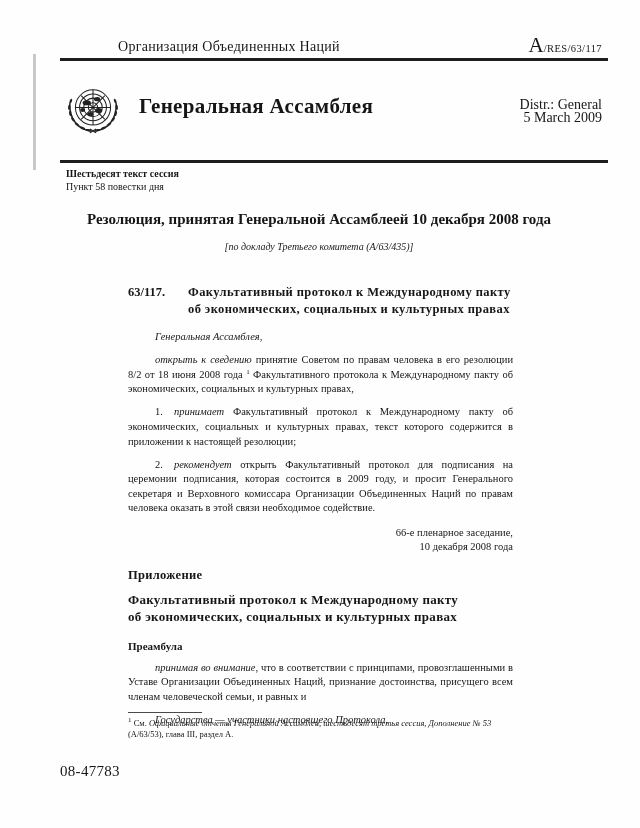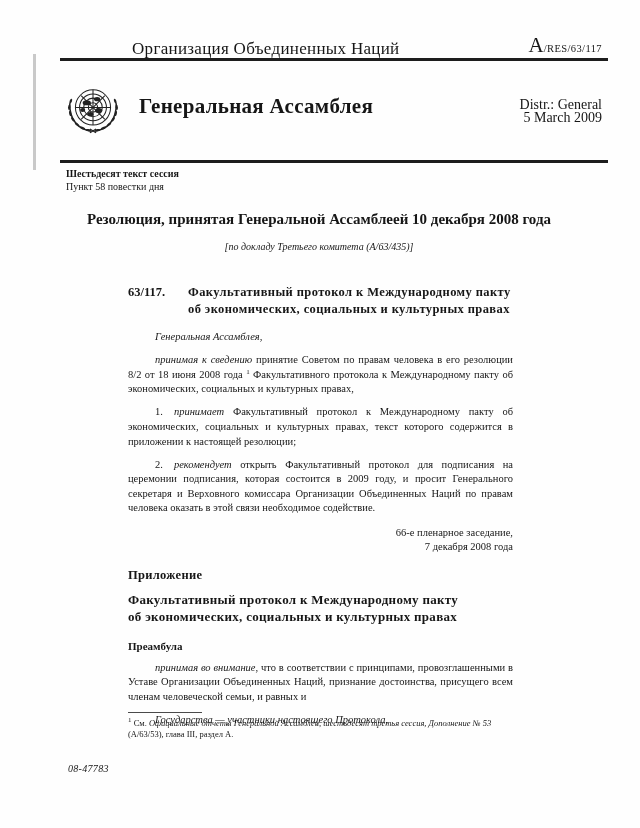--- a/index.html
+++ b/index.html
@@ -8,21 +8,21 @@
     width:640px;height:828px;
     background:#fefefe;
     font-family:"Liberation Serif","DejaVu Serif",serif;
     color:#161616;
     overflow:hidden;
   }
   
   .scan-edge{position:absolute;left:33px;top:54px;width:3px;height:116px;background:#c9c9c9;}
 
   
-  .org-name{position:absolute;left:132px;top:39px;font-size:17px;letter-spacing:.3px;}
+  .org-name{position:absolute;left:118px;top:39px;font-size:14px;letter-spacing:.3px;}
   .doc-symbol{position:absolute;top:33px;right:38px;white-space:nowrap;}
   .sym-a{font-size:21px;}
   .sym-rest{font-size:10.5px;letter-spacing:.4px;}
   .rule{position:absolute;left:60px;width:548px;height:3px;background:#1d1d1d;}
   .rule-top{top:58px;}
   .rule-bottom{top:160px;}
   .emblem{position:absolute;left:62px;top:80px;width:62px;height:60px;}
   .assembly-title{position:absolute;left:139px;top:94px;font-size:21px;font-weight:bold;letter-spacing:.3px;}
   .distr-block{position:absolute;right:38px;top:99px;font-size:14px;line-height:12.5px;text-align:right;}
   .session-block{position:absolute;left:66px;top:167px;font-size:10px;line-height:13px;}
@@ -45,21 +45,21 @@
   .meeting-note{margin-top:10px;font-size:10.5px;text-align:right;line-height:14px;}
 
   
   .annex-label{margin-top:14px;font-size:12.5px;font-weight:bold;letter-spacing:.3px;}
   .protocol-title{margin-top:9px;font-size:13px;font-weight:bold;line-height:16.5px;letter-spacing:.3px;}
   .preamble-label{margin-top:15px;font-size:11px;font-weight:bold;}
 
   
   .footnote{position:absolute;left:128px;top:712px;width:398px;font-size:8.5px;line-height:11px;}
   .fn-rule{width:74px;height:1px;background:#4a4a4a;margin-bottom:5px;}
-  .doc-number{position:absolute;left:68px;top:763px;font-size:10px;letter-spacing:.3px;font-style:italic;}
+  .doc-number{position:absolute;left:60px;top:763px;font-size:15px;letter-spacing:.3px;}
 </style>
 </head>
 <body>
 
 <div class="page">
 
   <div class="scan-edge"></div>
 
   <div class="org-name">Организация Объединенных Наций</div>
   <div class="doc-symbol"><span class="sym-a">A</span><span class="sym-rest">/RES/63/117</span></div>
@@ -129,29 +129,29 @@
     <div class="res-heading">
       <span class="res-num">63/117.</span>
       <span>
         <span>Факультативный протокол к Международному пакту</span>
         <span>об экономических, социальных и культурных правах</span>
       </span>
     </div>
 
     <p class="para opener it">Генеральная Ассамблея,</p>
 
-    <p class="para"><span class="it">принимая к сведению</span><span> принятие Советом по правам человека в его резолюции 8/2 от 18 июня 2008 года </span><sup class="fn-ref">1</sup><span> Факультативного протокола к Международному пакту об экономических, социальных и культурных правах,</span></p>
+    <p class="para"><span class="it">открыть к сведению</span><span> принятие Советом по правам человека в его резолюции 8/2 от 18 июня 2008 года </span><sup class="fn-ref">1</sup><span> Факультативного протокола к Международному пакту об экономических, социальных и культурных правах,</span></p>
 
     <p class="para"><span>1.</span><span class="num-gap"></span><span class="it">принимает</span><span> Факультативный протокол к Международному пакту об экономических, социальных и культурных правах, текст которого содержится в приложении к настоящей резолюции;</span></p>
 
     <p class="para"><span>2.</span><span class="num-gap"></span><span class="it">рекомендует</span><span> открыть Факультативный протокол для подписания на церемонии подписания, которая состоится в 2009 году, и просит Генерального секретаря и Верховного комиссара Организации Объединенных Наций по правам человека оказать в этой связи необходимое содействие.</span></p>
 
     <div class="meeting-note">
       <div>66-е пленарное заседание,</div>
-      <div>7 декабря 2008 года</div>
+      <div>10 декабря 2008 года</div>
     </div>
 
     <div class="annex-label">Приложение</div>
 
     <div class="protocol-title">
       <div>Факультативный протокол к Международному пакту</div>
       <div>об экономических, социальных и культурных правах</div>
     </div>
 
     <div class="preamble-label">Преамбула</div>

